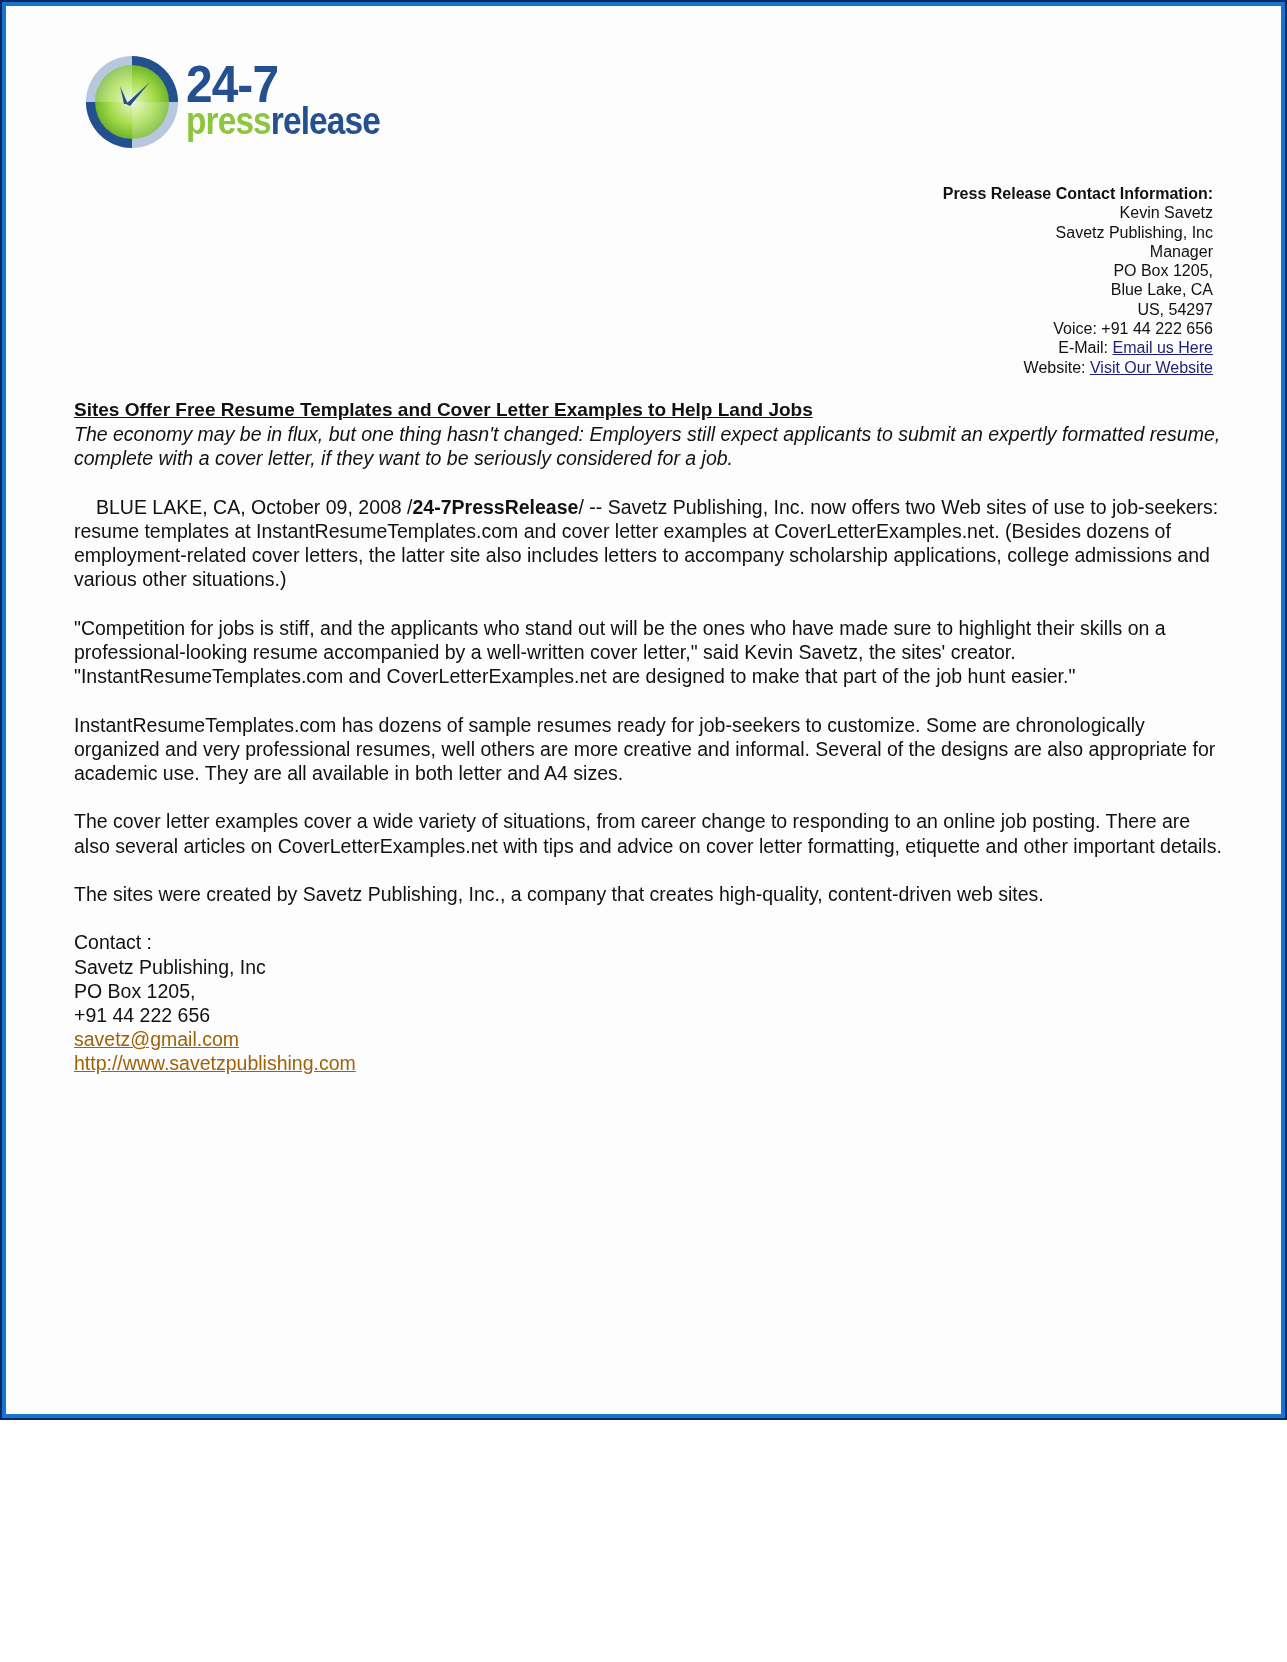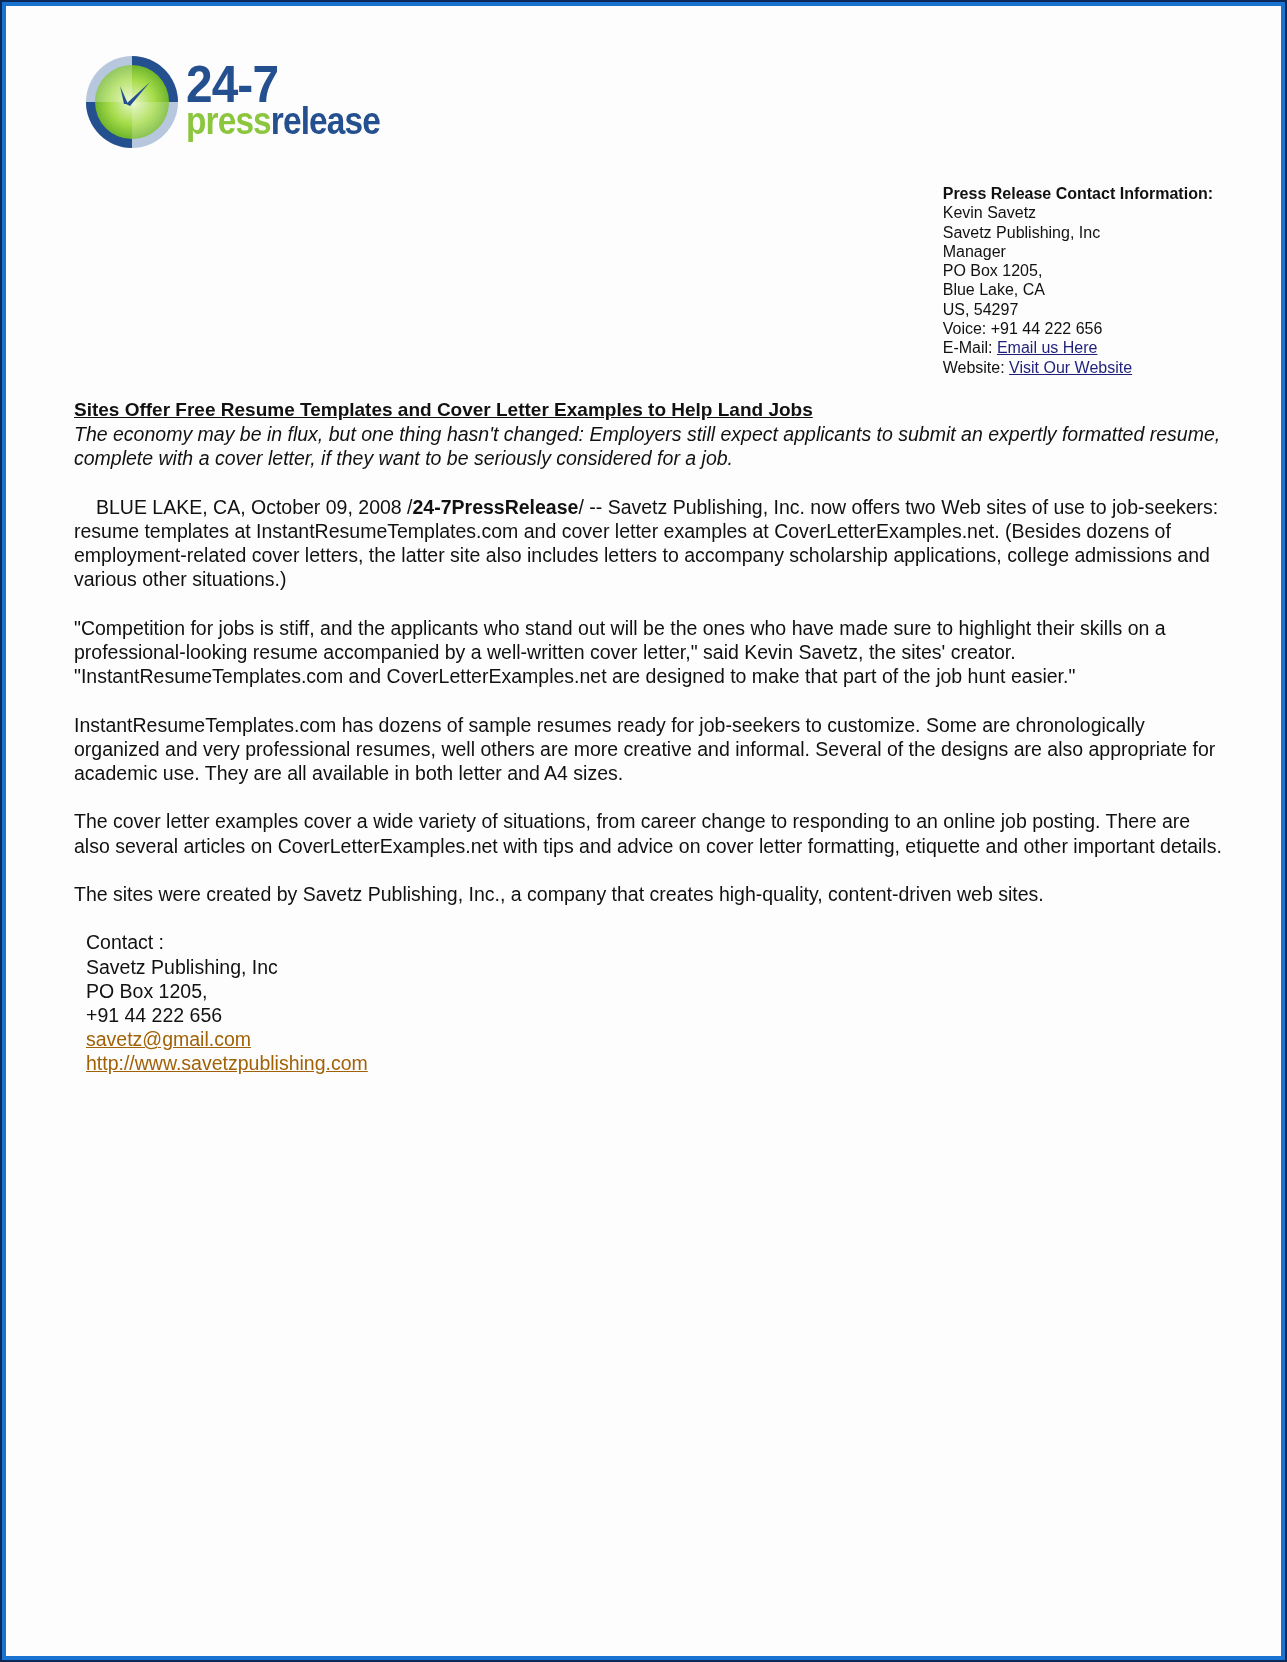--- a/index.html
+++ b/index.html
@@ -1,42 +1,42 @@
 <!DOCTYPE html>
 <html><head>
 <meta charset="utf-8">
 <style>
   html, body { margin: 0; padding: 0; background: #ffffff; }
   body { width: 1287px; height: 1662px; position: relative; overflow: hidden;
          font-family: "Liberation Sans", sans-serif; color: #111111; }
-  .frame { position: absolute; left: 0; top: 0; width: 1287px; height: 1662px;
+  .frame { position: absolute; left: 0; top: 0; width: 1287px; height: 1420px;
            box-sizing: border-box; border: 2px solid #0a2a5c; }
   .frame-inner { position: absolute; left: 0; top: 0; right: 0; bottom: 0;
                  border: 4px solid #1a73d1; background: #fdfdfd; }
   .logo { position: absolute; left: 78px; top: 48px; width: 300px; height: 100px; }
   .logo svg { display: block; }
   .logo-text-top { position: absolute; left: 102px; top: 4px; font-size: 52px; font-weight: bold;
                    color: #24508f; letter-spacing: -1px; line-height: 52px; transform: scaleX(0.92); transform-origin: left; }
   .logo-text-bottom { position: absolute; left: 102px; top: 44px; font-size: 38px; font-weight: bold;
                       line-height: 46px; letter-spacing: -1px; transform: scaleX(0.88); transform-origin: left; white-space: nowrap; }
   .logo-press { color: #8cc63f; }
   .logo-release { color: #24508f; }
 
-  .contact-info { position: absolute; right: 68px; top: 178px; text-align: left;
+  .contact-info { position: absolute; right: 68px; top: 178px; text-align: right;
                   font-size: 16px; line-height: 19.3px; }
   .contact-info .ci-title { font-weight: bold; }
   .contact-info a { color: #1f1f7a; text-decoration: underline; }
 
   .article { position: absolute; left: 68px; top: 392px; width: 1150px; font-size: 19.5px; line-height: 24.2px; }
   .headline { font-weight: bold; font-size: 19px; margin: 0; text-decoration: underline; }
   .subhead { font-style: italic; margin: 0; }
   .para { margin: 0 0 24.2px 0; }
   .para.first { margin-top: 24.2px; text-indent: 22px; }
   .bold { font-weight: bold; }
-  .contact-block { margin: 12px; }
+  .contact-block { margin: 0; }
   .contact-block div { margin: 0; }
   .contact-block a { color: #a16207; text-decoration: underline; }
 </style>
 </head>
 <body>
 
 <div class="frame">
   <div class="frame-inner">
 
     <div class="logo">

